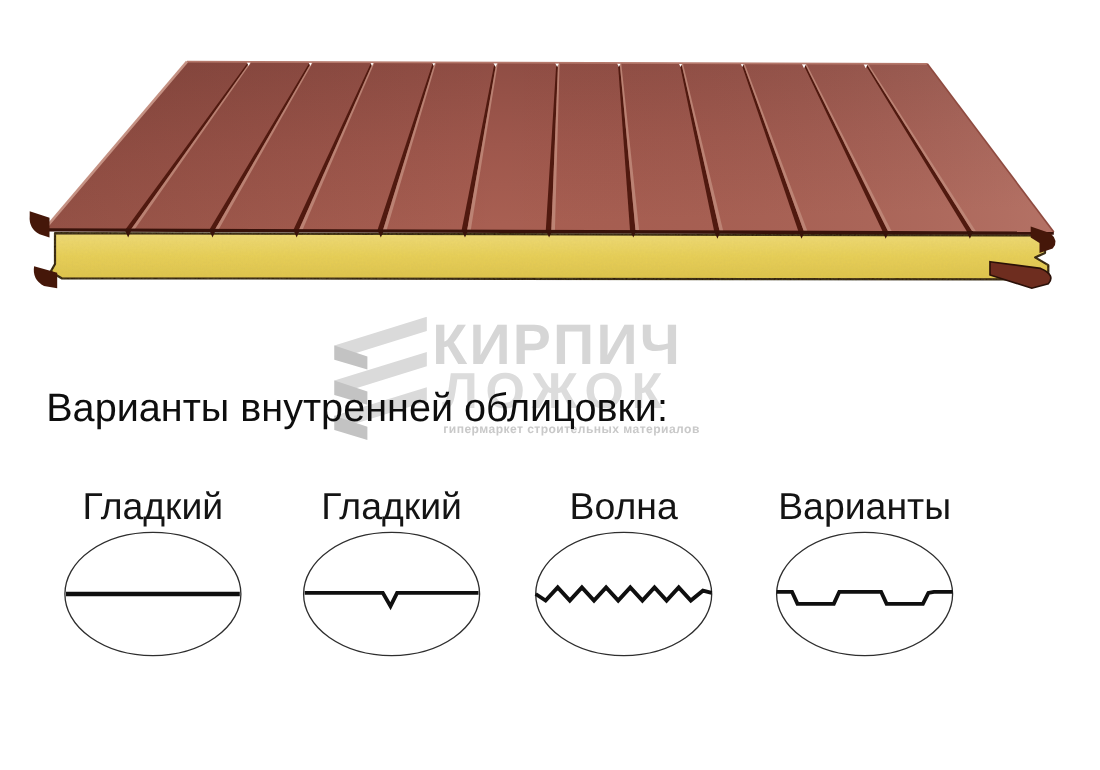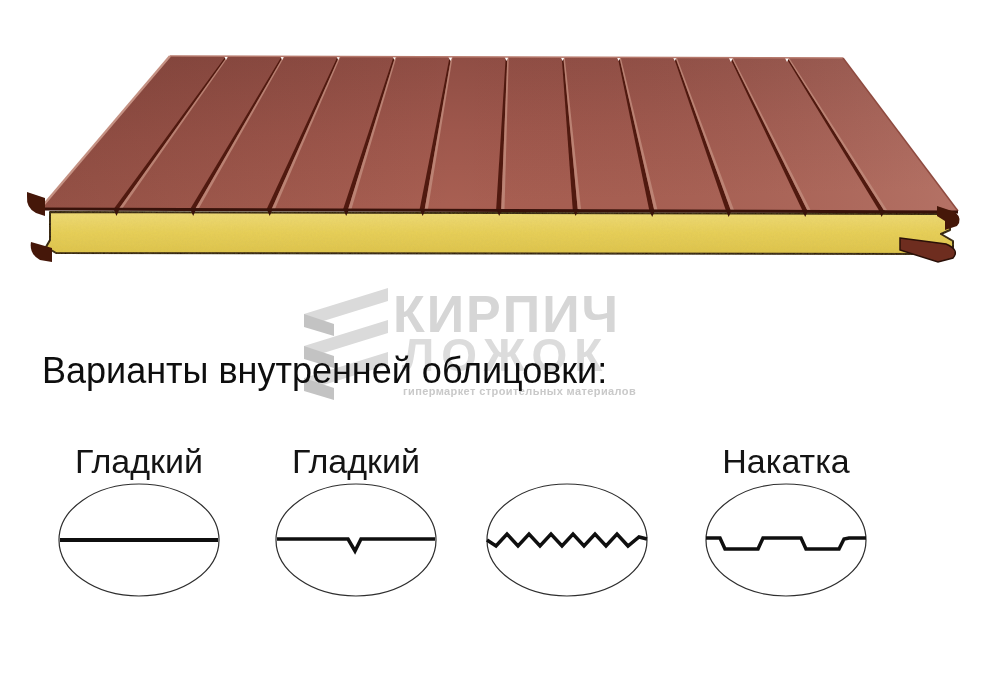--- a/index.html
+++ b/index.html
@@ -165,21 +165,22 @@
     </svg>
     <div id="wm-brand">КИРПИЧ</div>
     <div id="wm-brand2">ЛОЖОК</div>
     <div id="wm-tagline">гипермаркет строительных материалов</div>
   </div>
 
   <div id="heading" class="abs">Варианты внутренней облицовки:</div>
 
   <div class="option-label" style="left:29px;">Гладкий</div>
   <div class="option-label" style="left:246px;">Гладкий</div>
-  <div class="option-label" style="left:676px;">Накатка</div>
+  <div class="option-label" style="left:457px;">Волна</div>
+  <div class="option-label" style="left:676px;">Варианты</div>
 
   <svg class="option-ellipse" style="left:54px;" width="170" height="120" viewBox="0 0 170 120">
     <ellipse cx="85" cy="60" rx="80" ry="56" fill="none" stroke="#2e2e2e" stroke-width="1.2"></ellipse>
     <path d="M6 60 L164 60" stroke="#0f0f0f" stroke-width="4" fill="none"></path>
   </svg>
 
   <svg class="option-ellipse" style="left:271px;" width="170" height="120" viewBox="0 0 170 120">
     <ellipse cx="85" cy="60" rx="80" ry="56" fill="none" stroke="#2e2e2e" stroke-width="1.2"></ellipse>
     <path d="M6 59 L77 59 L84 71 L90 59 L164 59" stroke="#0f0f0f" stroke-width="3.5" fill="none"></path>
   </svg>

